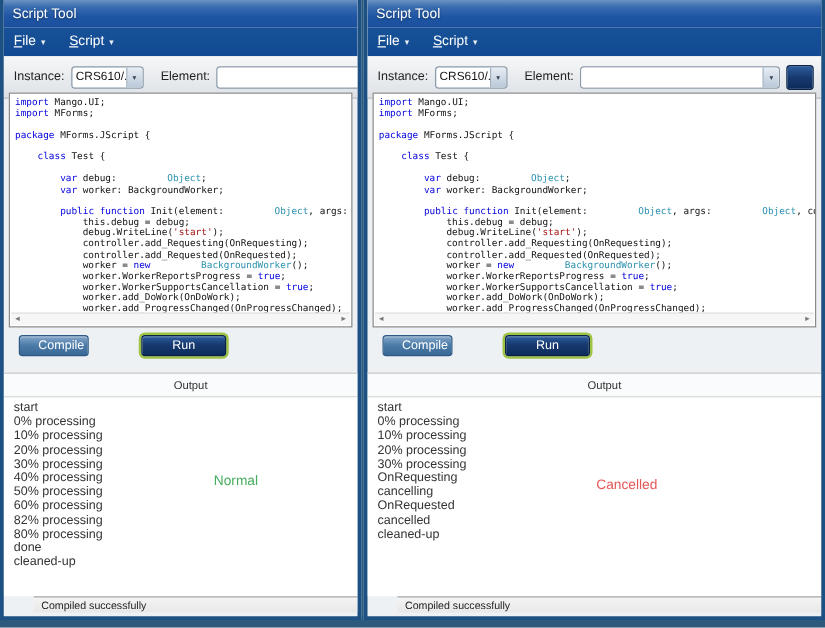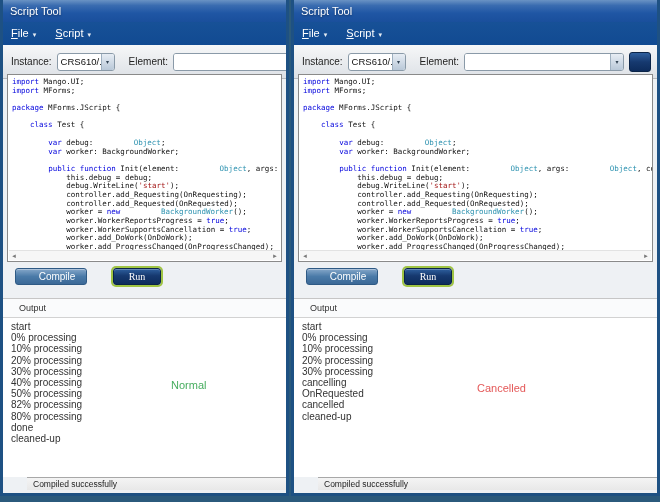--- a/index.html
+++ b/index.html
@@ -51,30 +51,30 @@
   .k { color:var(--keyword,#0101dd); } .t { color:var(--type,#2b91af);padding-left:36px; }
   .s { color:var(--string,#a31515); } .p { color:var(--code_text,#111); }
   .hscroll { position:absolute; left:1px; right:1px; bottom:1px; height:10px;
              background:#f6f6f6; border-top:1px solid #e2e2e2; display:flex;
              justify-content:space-between; align-items:center; padding:0 2px; }
   .scroll-arrow { font-size:6px; color:#777; line-height:10px; }
 
   .btn-row { position:absolute; left:0; right:0; top:262px; height:34px; }
   .btn { position:absolute; top:6px; height:17px; color:#fff; font-size:10px;
          font-family:"Liberation Sans", sans-serif; border-radius:3px; cursor:pointer; }
-  .btn-compile { left:12px; width:72px;
+  .btn-compile { left:12px; width:56px;
                  background:linear-gradient(180deg,#85a7c9,#4a7aa8 50%,#3b6997);
                  border:1px solid #2e5a85; box-shadow:inset 0 1px rgba(255,255,255,.35);padding-left:12px; }
-  .btn-run { left:110px; width:48px;
+  .btn-run { left:110px; width:68px;
              background:linear-gradient(180deg,#2e5f9e,#16396f 45%,#0d2c5c);
-             border:1px solid #0a2448; box-shadow:0 0 0 2px #9fc443, inset 0 1px rgba(255,255,255,.25);font-family:Liberation Serif, serif; }
+             border:1px solid #0a2448; box-shadow:0 0 0 2px #9fc443, inset 0 1px rgba(255,255,255,.25); }
 
   .output-header { position:absolute; left:0; right:0; top:298px; height:20px;
                    background:#fafbfc; border-top:1px solid #c6c6c6; border-bottom:1px solid #d2d2d2;
-                   font-size:9px; color:#333; line-height:19px; padding-left:16px; }
+                   font-size:9px; color:#333; line-height:19px; padding-left:16px;text-align:center; }
   .output-list { position:absolute; left:0; right:0; top:318px; height:159px;
                  background:#fff; padding:3px 0 0 8px; overflow:hidden; }
   .ol { font-size:10px; line-height:11.2px; color:#333; white-space:nowrap; }
   .annotation { position:absolute; font-size:11px; }
   .win-left  .annotation { left:168px; top:379px; }
   .win-right .annotation { left:183px; top:382px; }
 
   .statusbar { position:absolute; left:0; right:0; top:477px; height:13px;
                background:linear-gradient(180deg,#f4f4f4,#e8e8e8); border-top:1px solid #a8a8a8;
                font-size:8.5px; color:#222; line-height:12px; padding-left:6px;margin-left:24px; }
@@ -116,20 +116,21 @@
   </div>
   <div class="output-header">Output</div>
   <div class="output-list">
       <div class="ol">start</div>
       <div class="ol">0% processing</div>
       <div class="ol">10% processing</div>
       <div class="ol">20% processing</div>
       <div class="ol">30% processing</div>
       <div class="ol">40% processing</div>
       <div class="ol">50% processing</div>
+      <div class="ol">60% processing</div>
       <div class="ol">82% processing</div>
       <div class="ol">80% processing</div>
       <div class="ol">done</div>
       <div class="ol">cleaned-up</div>
     </div>
   <div class="annotation" style="color: rgb(71, 173, 95);">Normal</div>
   <div class="statusbar">Compiled successfully</div>
 </div>
 
 <div class="window win-right">
@@ -164,20 +165,21 @@
     <button class="btn btn-compile">Compile</button>
     <button class="btn btn-run">Run</button>
   </div>
   <div class="output-header">Output</div>
   <div class="output-list">
       <div class="ol">start</div>
       <div class="ol">0% processing</div>
       <div class="ol">10% processing</div>
       <div class="ol">20% processing</div>
       <div class="ol">30% processing</div>
+      <div class="ol">OnRequesting</div>
       <div class="ol">cancelling</div>
       <div class="ol">OnRequested</div>
       <div class="ol">cancelled</div>
       <div class="ol">cleaned-up</div>
     </div>
   <div class="annotation" style="color: rgb(228, 88, 88);">Cancelled</div>
   <div class="statusbar">Compiled successfully</div>
 </div>
 
 </body></html>

